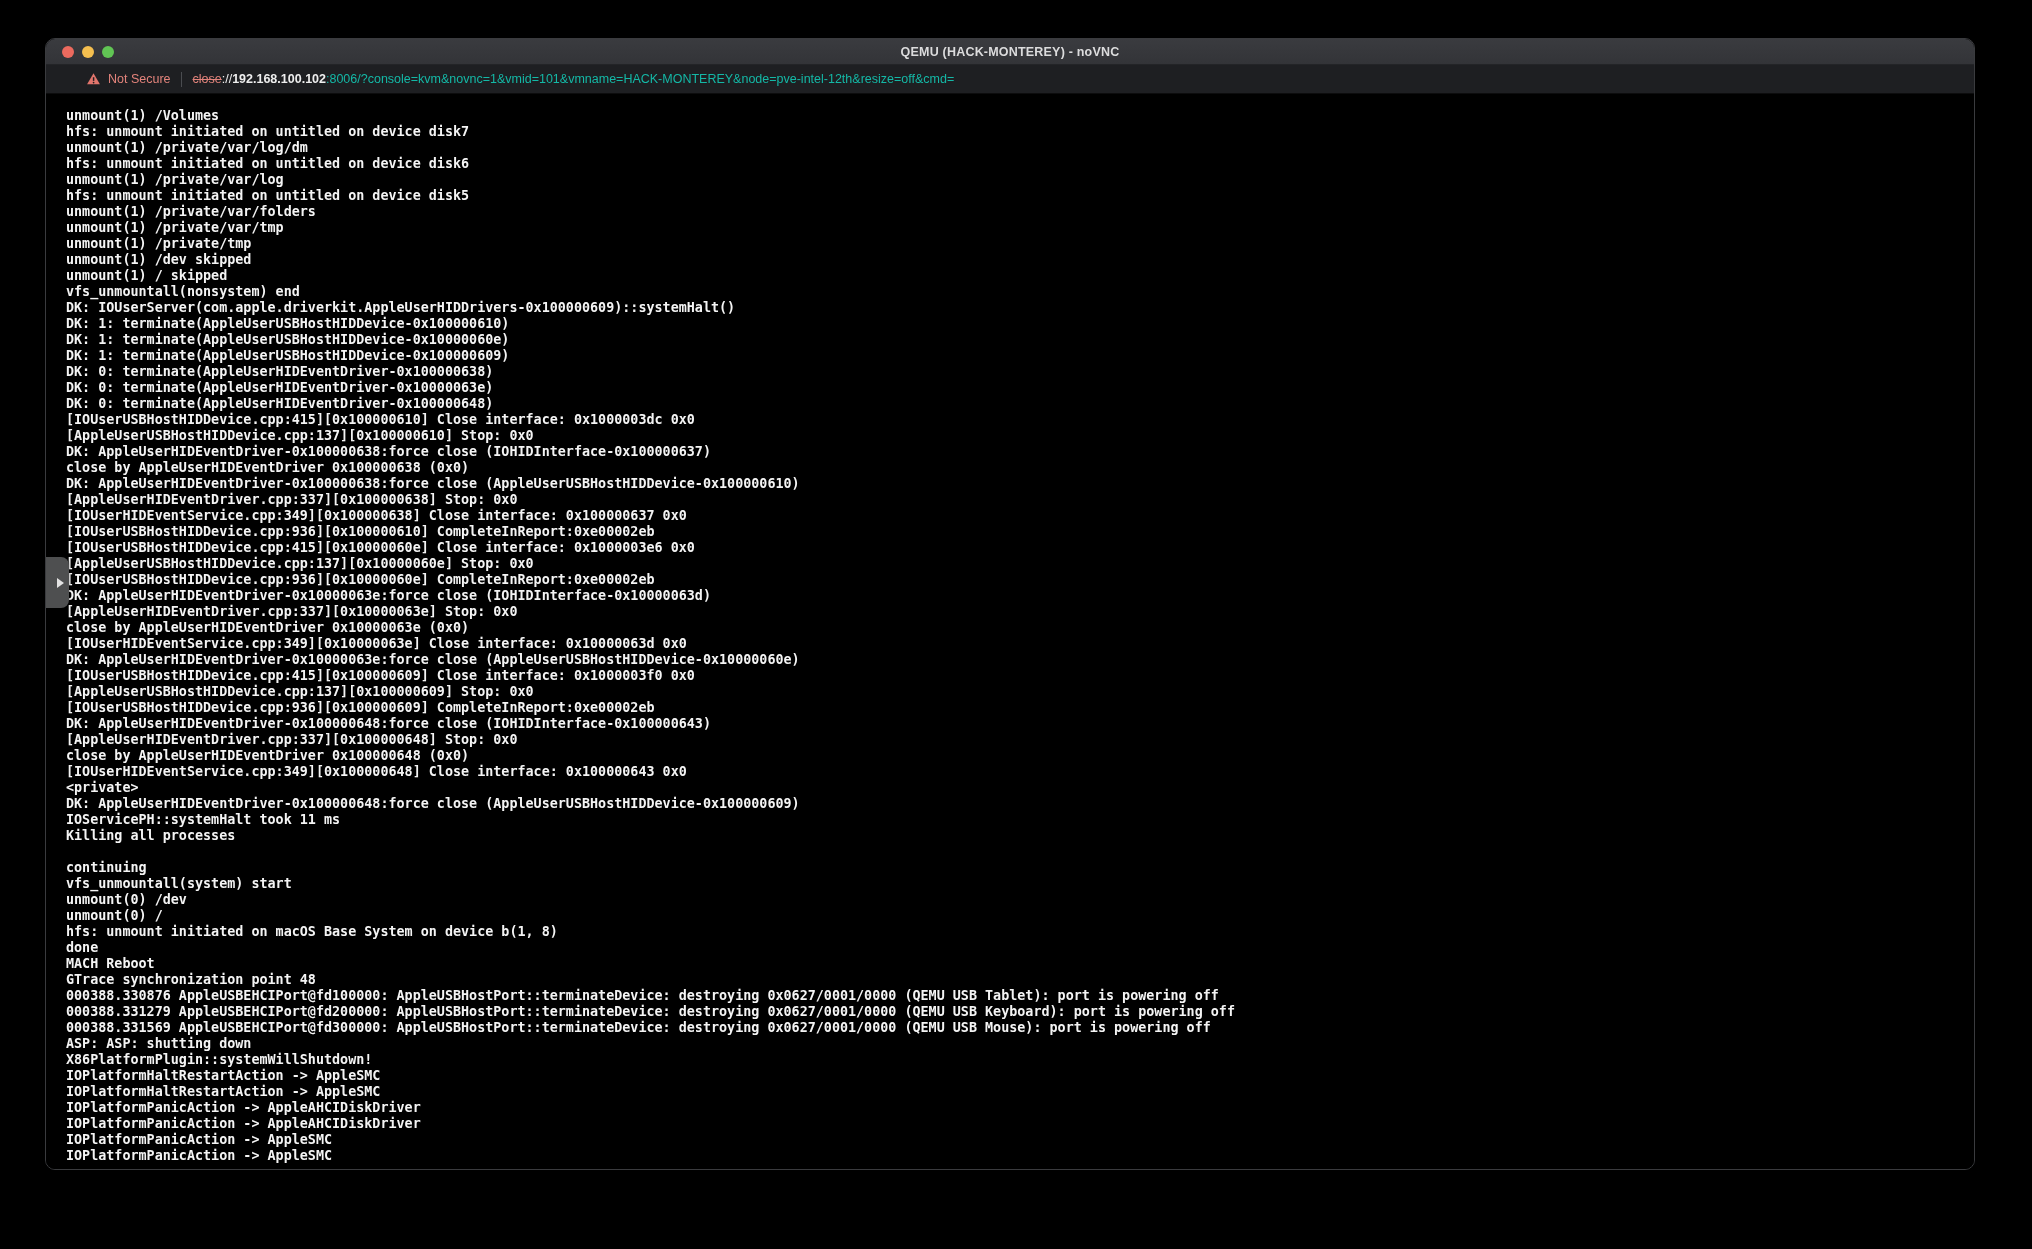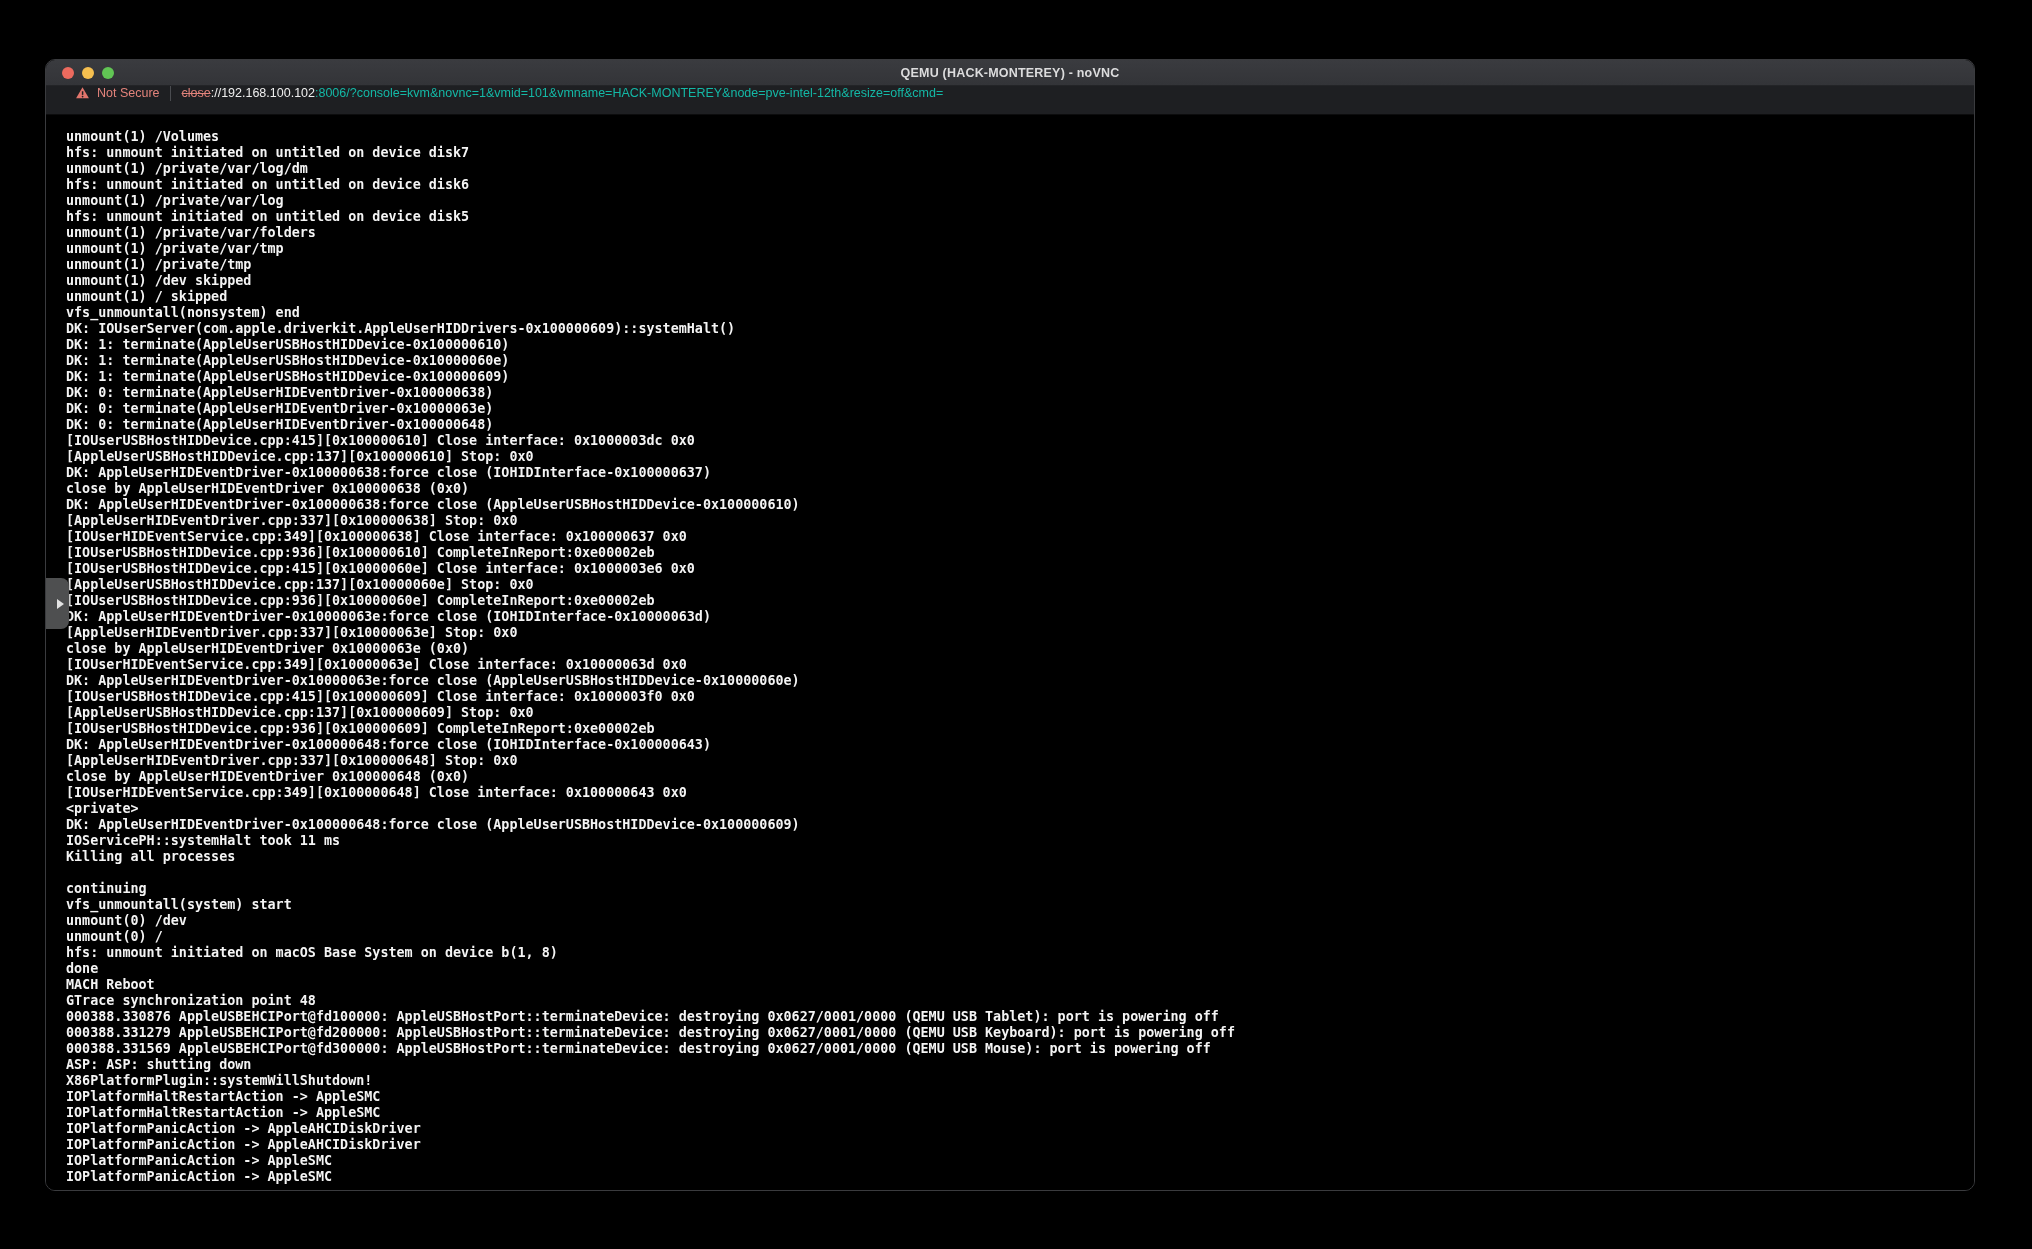--- a/index.html
+++ b/index.html
@@ -13,21 +13,21 @@
   }
   .stage {
     position: relative;
     width: 2032px;
     height: 1249px;
     background: #000000;
   }
   .window {
     position: absolute;
     left: 45px;
-    top: 59px;
+    top: 38px;
     width: 1930px;
     height: 1132px;
     background: #000000;
     border: 1px solid #3a3b3e;
     border-radius: 10px;
     overflow: hidden;
     box-sizing: border-box;
     display: flex;
     flex-direction: column;
   }
@@ -65,21 +65,22 @@
     font-weight: bold;
     letter-spacing: 0.2px;
     white-space: nowrap;
   }
   .urlbar {
     height: 28px;
     flex: 0 0 28px;
     background: #1e1f22;
     border-bottom: 1px solid #0c0c0d;
     display: flex;
-    padding-left: 29px;
+    align-items: center;
+    padding-left: 40px;
     font-size: 12.5px;
     white-space: nowrap;
   }
   .warning-icon {
     width: 15px;
     height: 14px;
     margin-right: 7px;
     flex: 0 0 auto;
   }
   .not-secure {
@@ -91,21 +92,21 @@
     height: 15px;
     background: #4a4c50;
     margin-right: 11px;
   }
   .url-text { color: #97989b; }
   .url-scheme {
     color: #e2837b;
     text-decoration: line-through;
   }
   .url-sep, .url-host { color: #eeeeee; }
-  .url-host { font-weight: normal; }
+  .url-host { font-weight: bold; }
   .url-rest { color: #14b8a6; }
   .screen {
     position: relative;
     flex: 1 1 auto;
     background: #000000;
     overflow: hidden;
   }
   .console-pre {
     margin: 12px;
     padding: 2px 0 0 8px;

